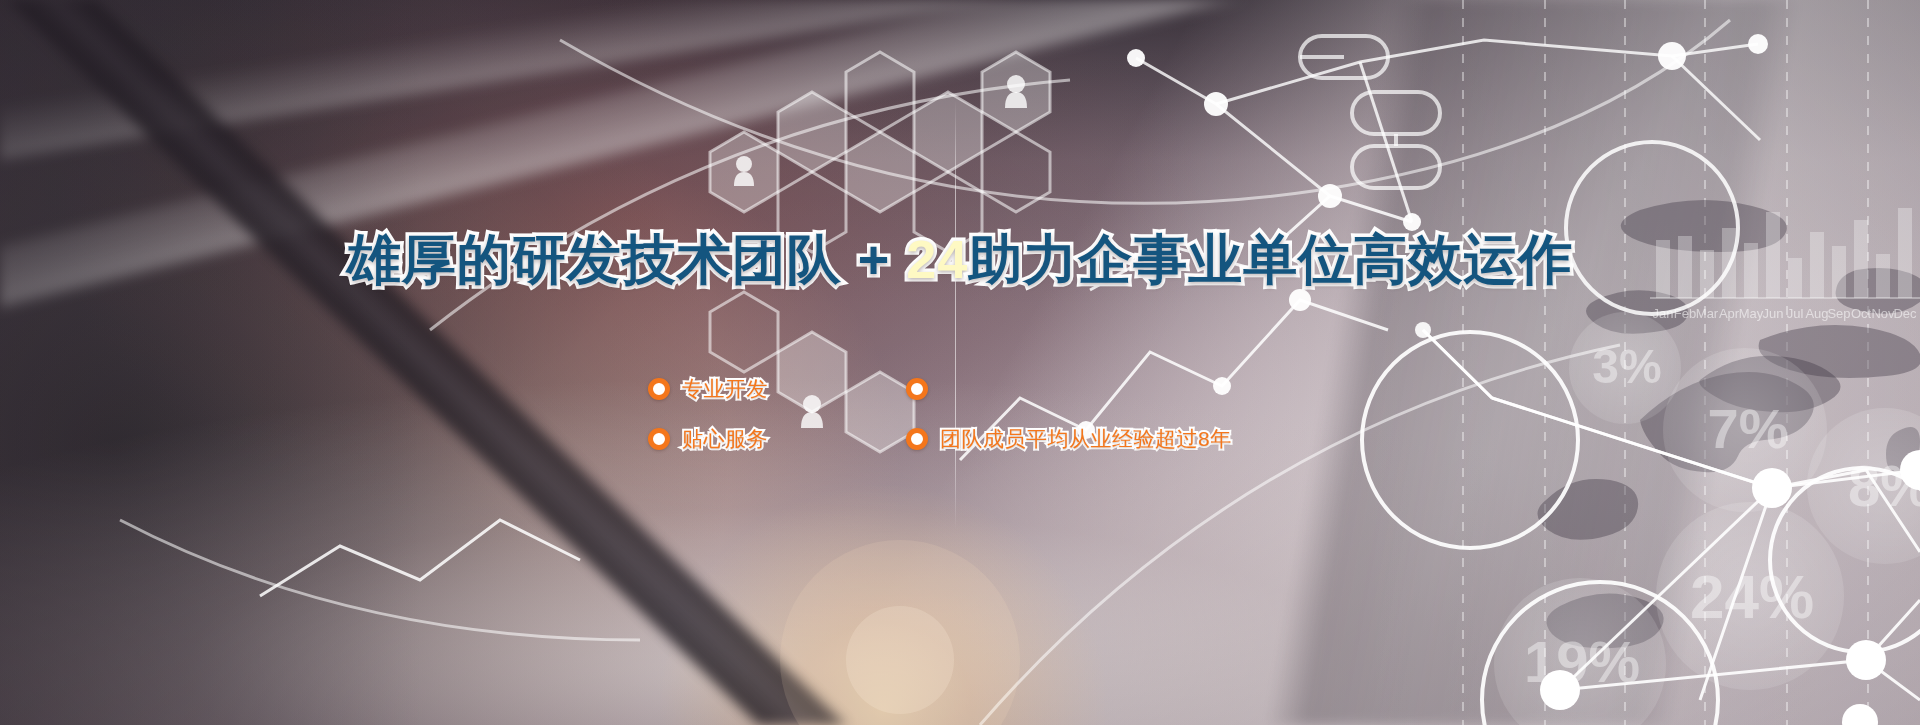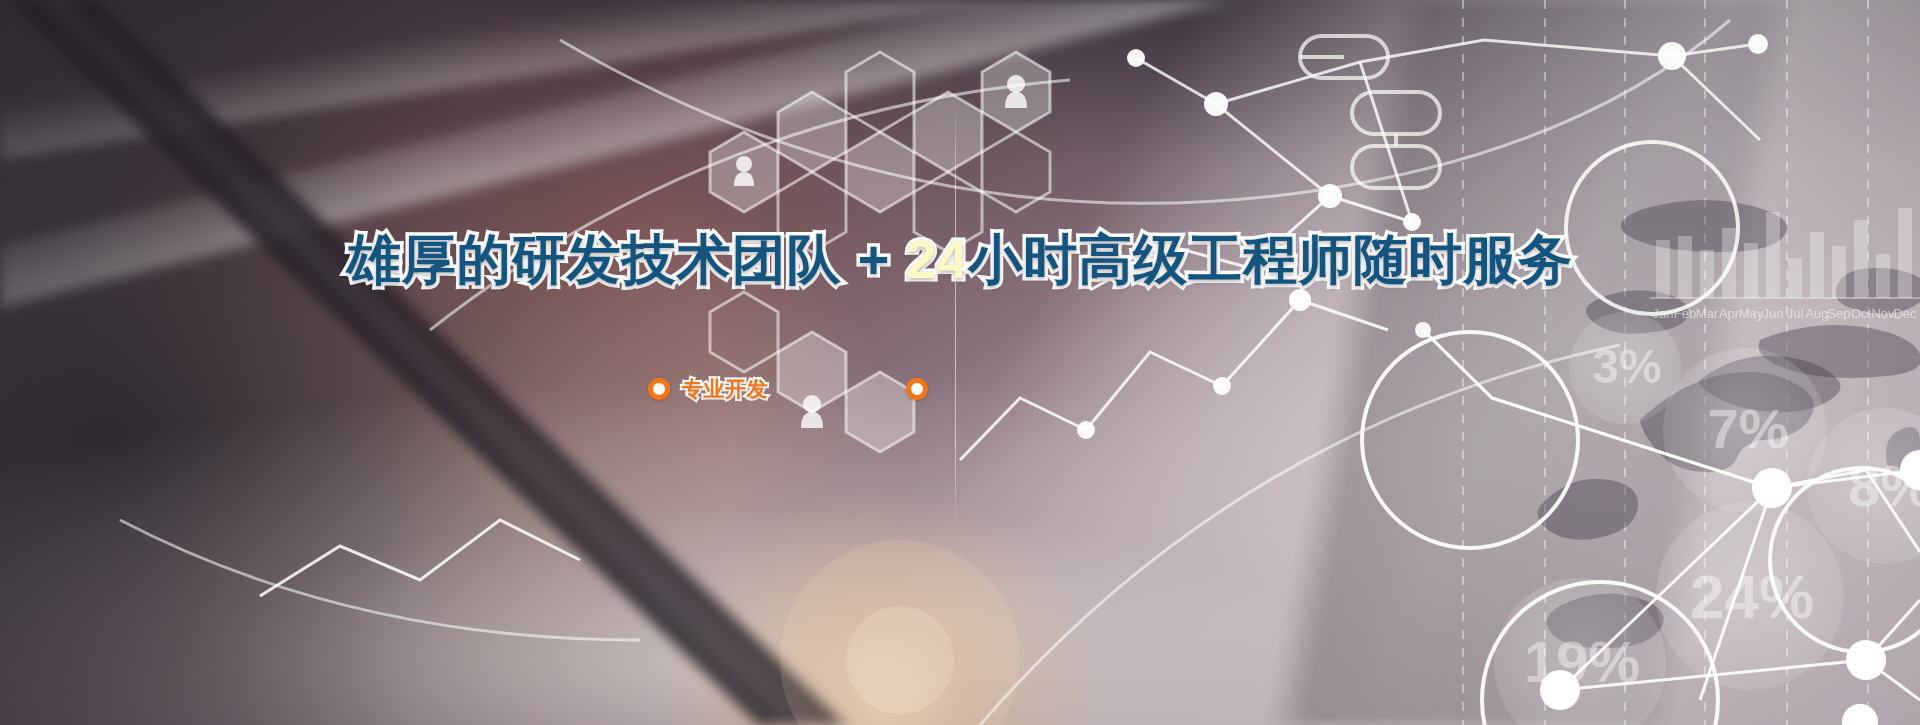--- a/index.html
+++ b/index.html
@@ -109,21 +109,21 @@
     flex:none;
     width:22px;height:22px;
     border-radius:50%;
     background:#ffffff;
     border:5px solid #f4761b;
     box-sizing:border-box;
     box-shadow:0 1px 3px rgba(80,50,40,.35);
   }
   .btext{
     font-size:21px;
-    font-weight:700;
+    font-weight:400;
     color:#f4761b;
     -webkit-text-stroke:4px #ffffff;
     paint-order:stroke fill;
     white-space:nowrap;
     letter-spacing:.5px;
     text-shadow:0 1px 2px rgba(70,45,40,.30);
   }
 
   
   .sep-line{
@@ -341,29 +341,39 @@
         </g>
       </g>
     </svg>
   </div>
 
   <div class="sep-line"></div>
 
   <div class="content">
 
     <div class="headline">
-      <span class="seg">雄厚的研发技术团队</span><span class="seg plus"> + </span><span class="seg accent">24</span><span class="seg">小时高级工程师随时服务</span>
+      <span class="seg">雄厚的研发技术团队</span><span class="seg plus"> + </span><span class="seg accent">24</span><span class="seg">助力企事业单位高效运作</span>
     </div>
 
     <div class="bullets">
       <div class="bullet-row">
         <div class="bullet-cell col1">
           <span class="dot"></span>
           <span class="btext">专业开发</span>
         </div>
         <div class="bullet-cell col2">
           <span class="dot"></span>
         </div>
       </div>
+      <div class="bullet-row">
+        <div class="bullet-cell col1">
+          <span class="dot"></span>
+          <span class="btext">贴心服务</span>
+        </div>
+        <div class="bullet-cell col2">
+          <span class="dot"></span>
+          <span class="btext">团队成员平均从业经验超过8年</span>
+        </div>
+      </div>
     </div>
 
   </div>
 </div>
 
 </body></html>

